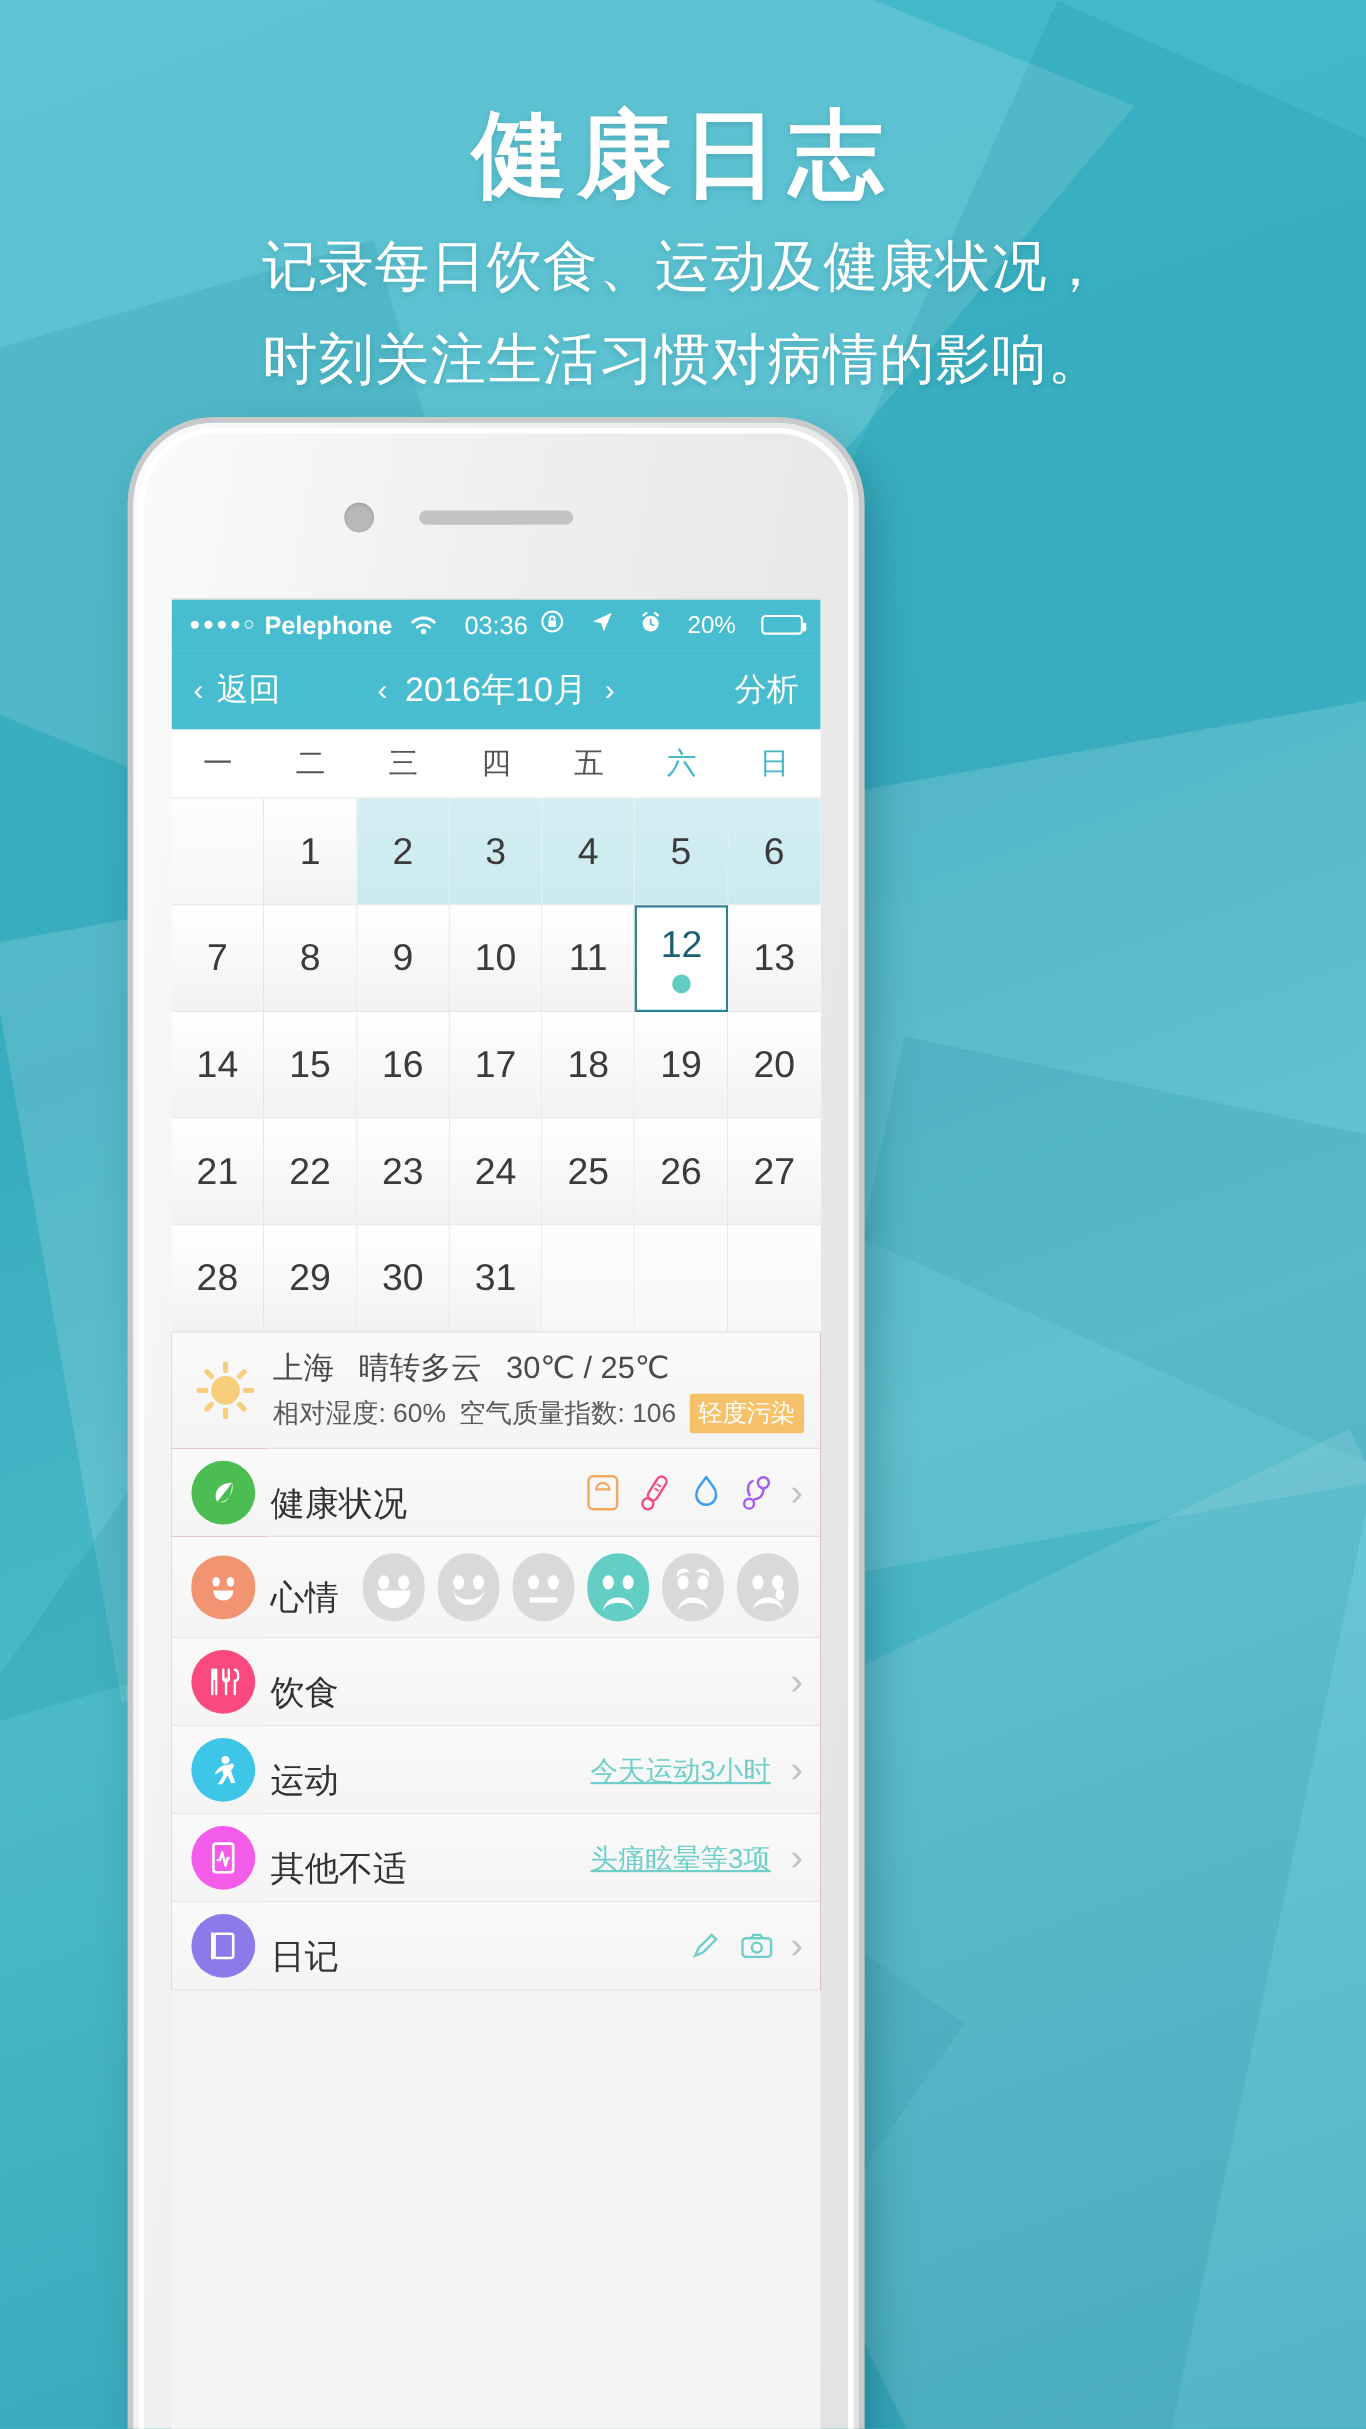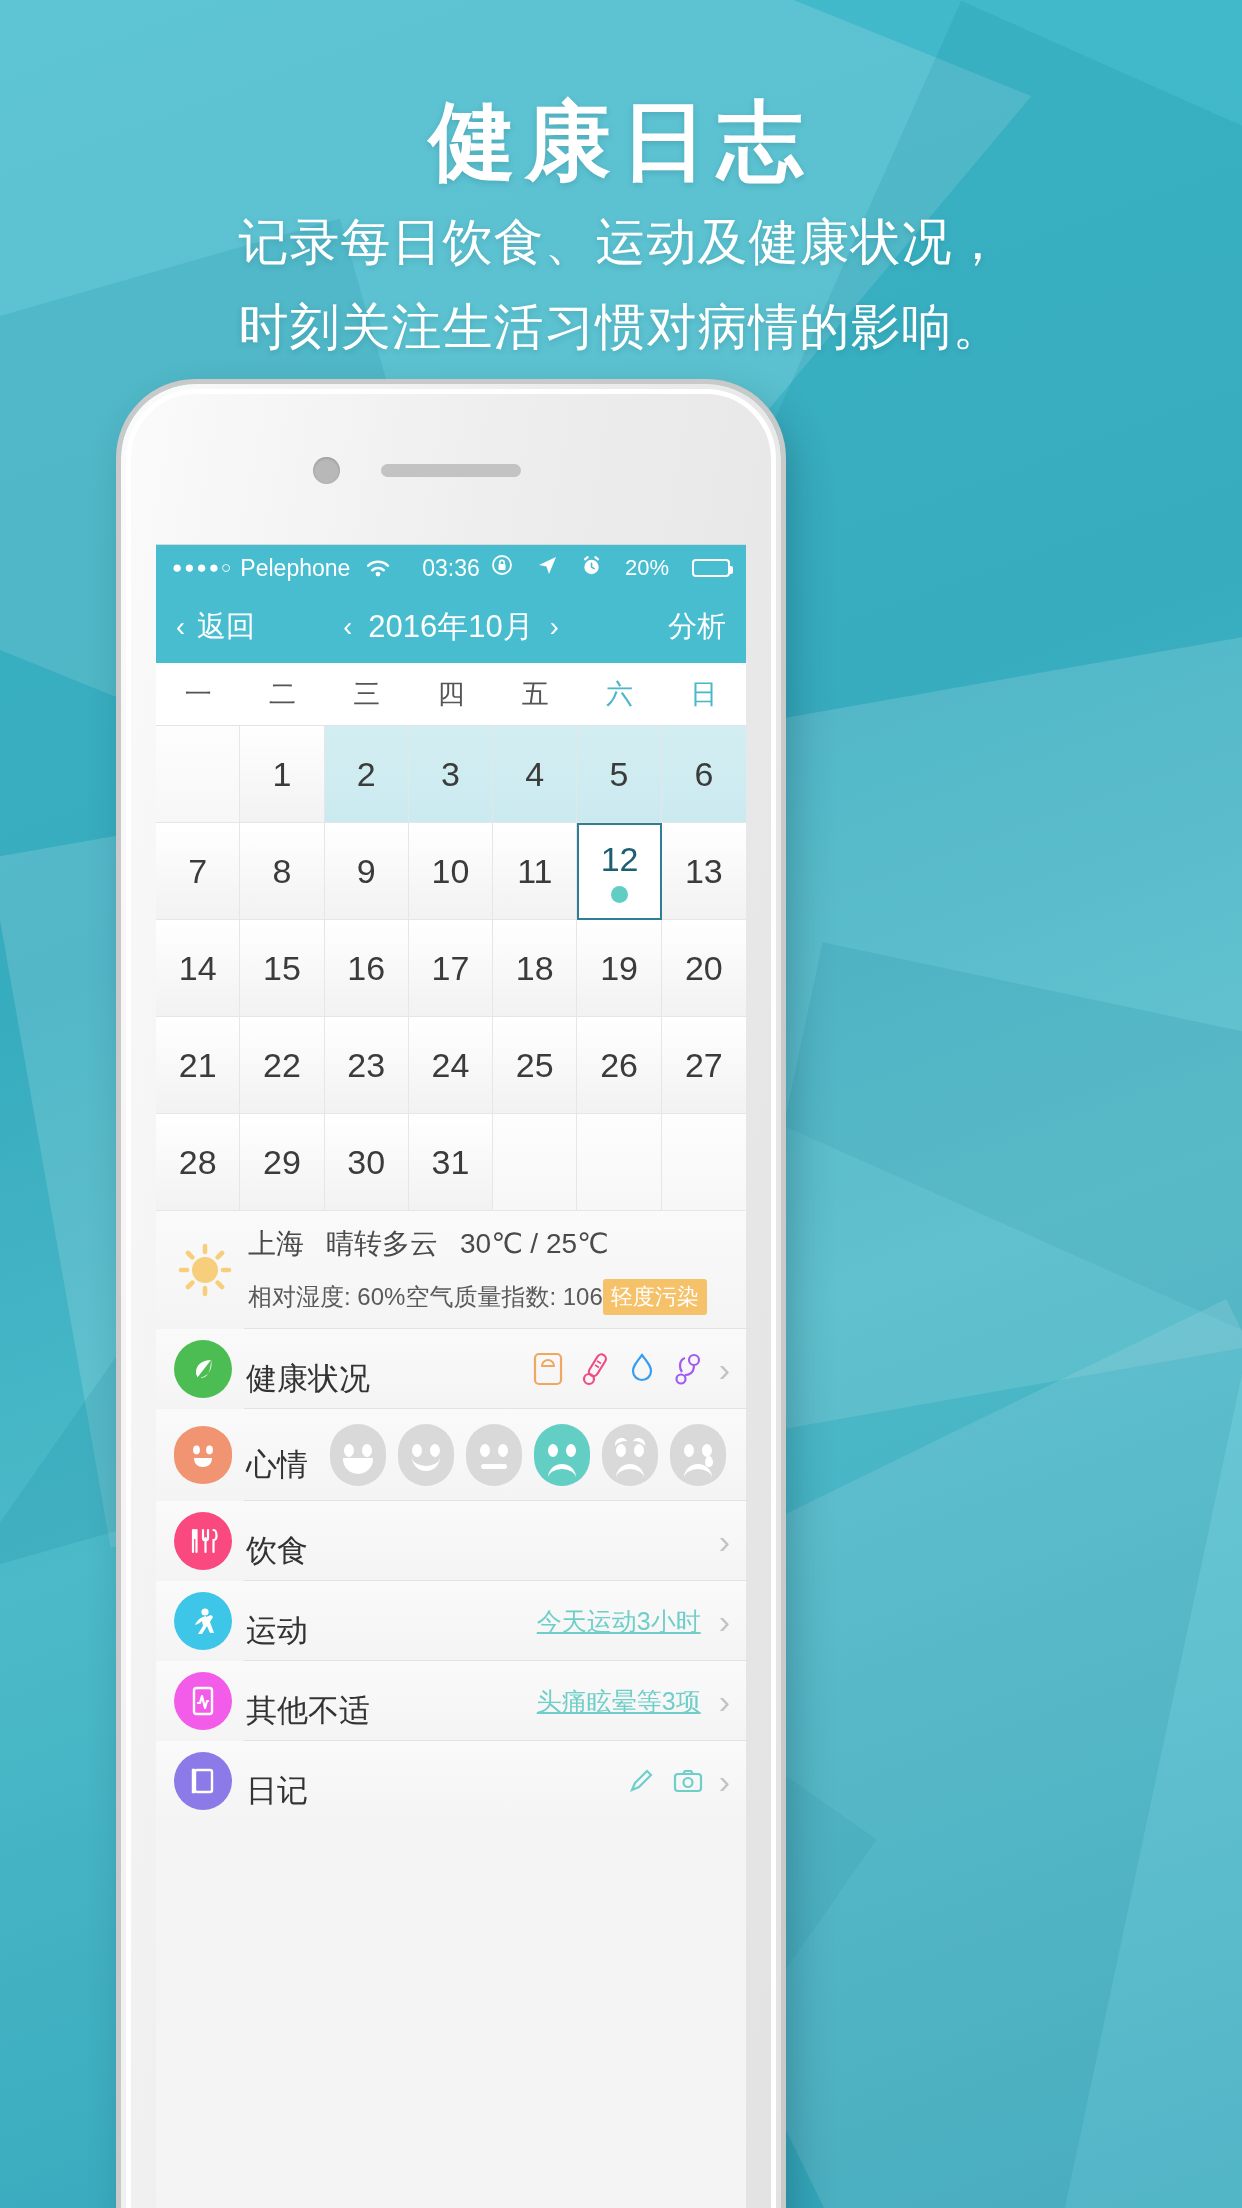--- a/index.html
+++ b/index.html
@@ -93,21 +93,21 @@
 
   
   #statusbar {
     height:46px; background:#49bdd0;
     display:flex; align-items:center;
     color:#fff; font-size:22px;
     padding:0 16px;
     position:relative;
   }
   #statusbar .dots { letter-spacing:2px; font-size:17px; margin-right:7px; }
-  #statusbar .carrier { font-size:23px; }
+  #statusbar .carrier { font-size:23px;font-weight:bold; }
   #statusbar .wifi { margin-left:14px; display:inline-flex; }
   #statusbar .clock {
     position:absolute; left:0; right:0; text-align:center;
     font-size:23px; pointer-events:none;
   }
   #statusbar .right {
     margin-left:auto; display:flex; align-items:center; gap:23px;
     font-size:22px; z-index:2;
   }
   .batt {
@@ -201,21 +201,21 @@
   #weather-row {
     display:flex; align-items:center;
     padding:14px 16px 14px 18px; min-height:104px;
     background:linear-gradient(#fafafa,#f4f4f4);
     position:relative;
   }
   #weather-row .sep { position:absolute; left:88px; right:0; bottom:0; height:1px; background:#e2e2e2; }
   #weather-row .wicon { width:62px; flex:0 0 62px; margin-right:12px;
                         display:flex; align-items:center; justify-content:center; }
   .wline1 { font-size:28px; color:#4a4a4a; white-space:nowrap; }
-  .wline2 { font-size:24px; color:#5a5a5a; margin-top:16px; display:flex; align-items:center; gap:0; white-space:nowrap;justify-content:flex-end; }
+  .wline2 { font-size:24px; color:#5a5a5a; margin-top:4px; display:flex; align-items:center; gap:12px; white-space:nowrap;justify-content:flex-end; }
   .aqi-badge {
     background:#f5c169; color:#fff; font-size:22px;
     padding:3px 8px; border-radius:3px;
   }
   .gap { display:inline-block; width:22px; }
 
   
   .hicons { margin-left:auto; display:flex; align-items:center; gap:18px; margin-right:10px; }
   .hicons svg { display:block; }
 

